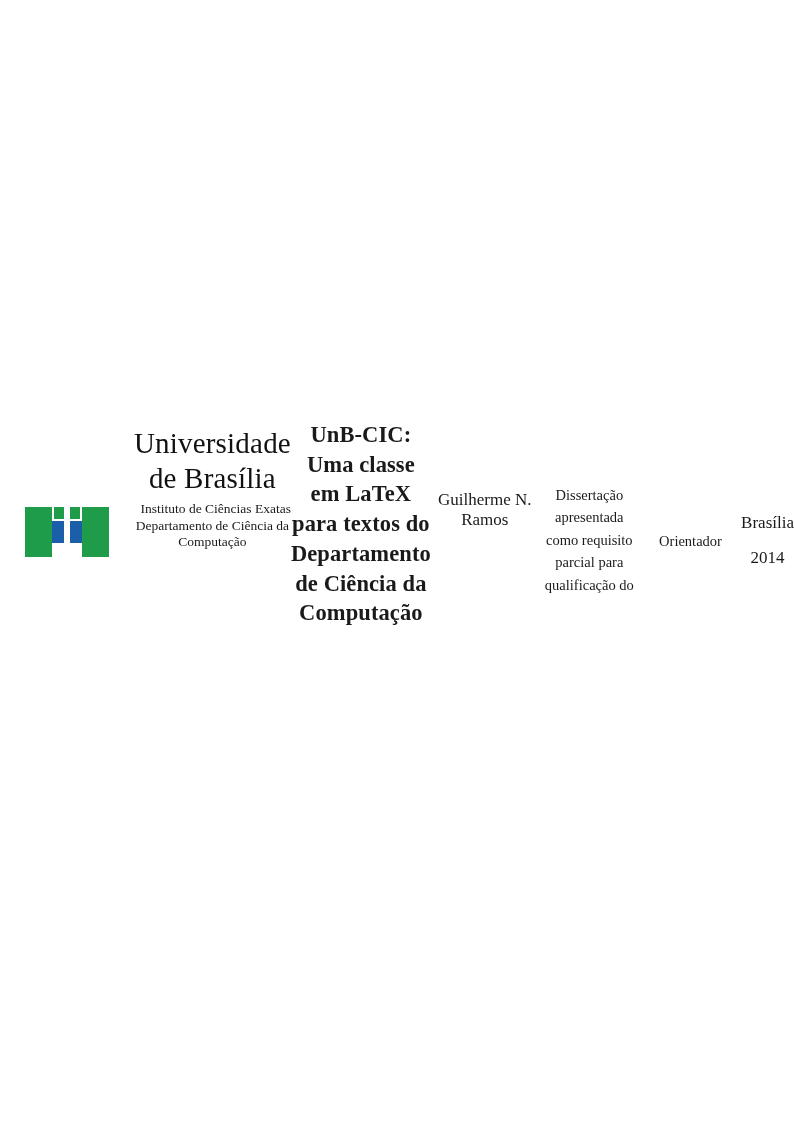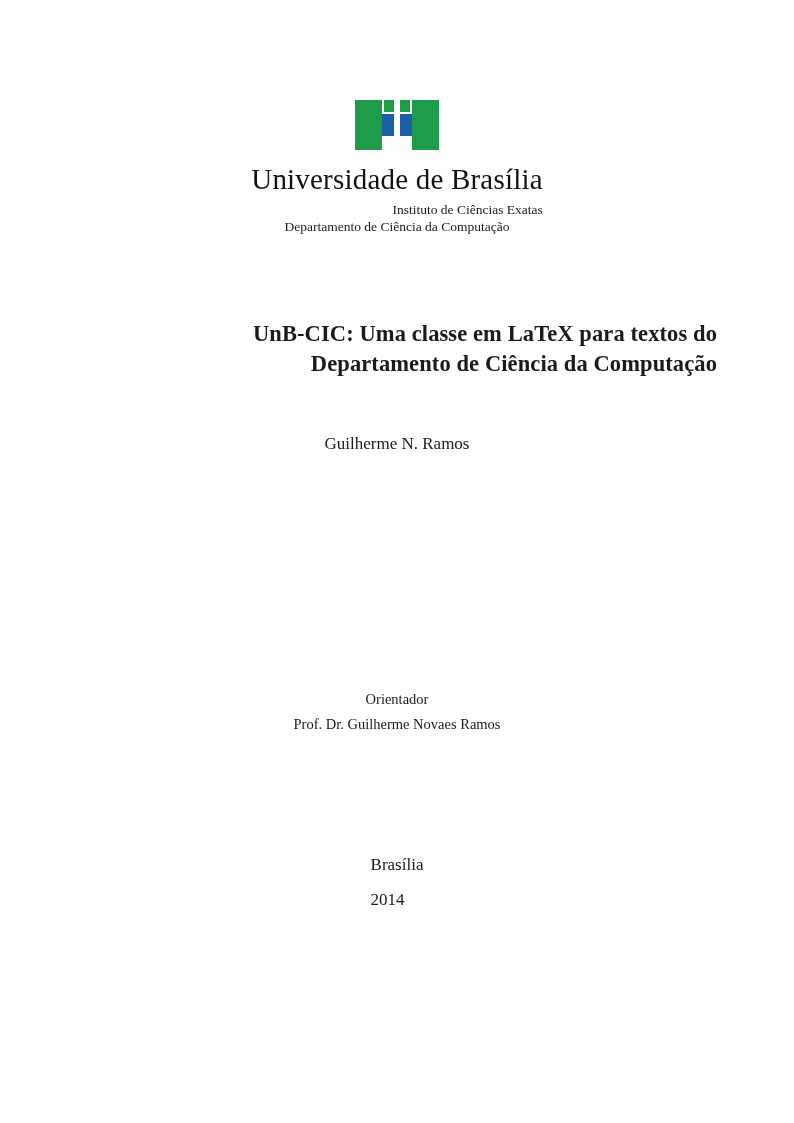--- a/index.html
+++ b/index.html
@@ -14,21 +14,21 @@
     color: #1a1a1a;
     position: relative;
     overflow: hidden;
   }
   .page {
     width: 794px;
     height: 964px;
     position: relative;
     box-sizing: border-box;
     display: flex;
-    flex-direction: column;
+    flex-direction: row;
     align-items: center;
   }
 
   
   .logo-block {
     margin-top: 100px;
     display: flex;
     justify-content: center;
     width: 100%;
   }
@@ -55,21 +55,21 @@
     text-align: right;
   }
   .department {
     font-size: 13.5px;
     margin-top: 1px;
   }
 
   
   .title-block {
     margin-top: 84px;
-    text-align: right;
+    text-align: center;
     width: 640px;
   }
   .doc-title {
     font-size: 22.5px;
     font-weight: bold;
     line-height: 1.32;
     letter-spacing: 0.1px;
   }
 
   
@@ -104,20 +104,21 @@
     font-size: 14.5px;
   }
   .advisor-name {
     font-size: 14.5px;
     margin-top: 2px;
   }
 
   
   .place-block {
     margin-top: 118px;
+    text-align: center;
     line-height: 1.45;
   }
   .place {
     font-size: 17px;
   }
   .year {
     font-size: 17px;
     margin-top: 10px;
   }
 </style>
@@ -154,25 +155,25 @@
   <div class="title-block">
     <div class="doc-title">UnB-CIC: Uma classe em LaTeX para textos do</div>
     <div class="doc-title">Departamento de Ciência da Computação</div>
   </div>
 
   <div class="author-block">
     <div class="author-name">Guilherme N. Ramos</div>
   </div>
 
   <div class="purpose-block">
+    <div class="purpose-line">Dissertação apresentada como requisito parcial para qualificação do</div>
   </div>
 
   <div class="advisor-block">
     <div class="advisor-label">Orientador</div>
-    <div class="advisor-name">Prof. Dr. Guilherme Novaes Ramos</div>
   </div>
 
   <div class="place-block">
     <div class="place">Brasília</div>
     <div class="year">2014</div>
   </div>
 
 </div>
 
 </body></html>

